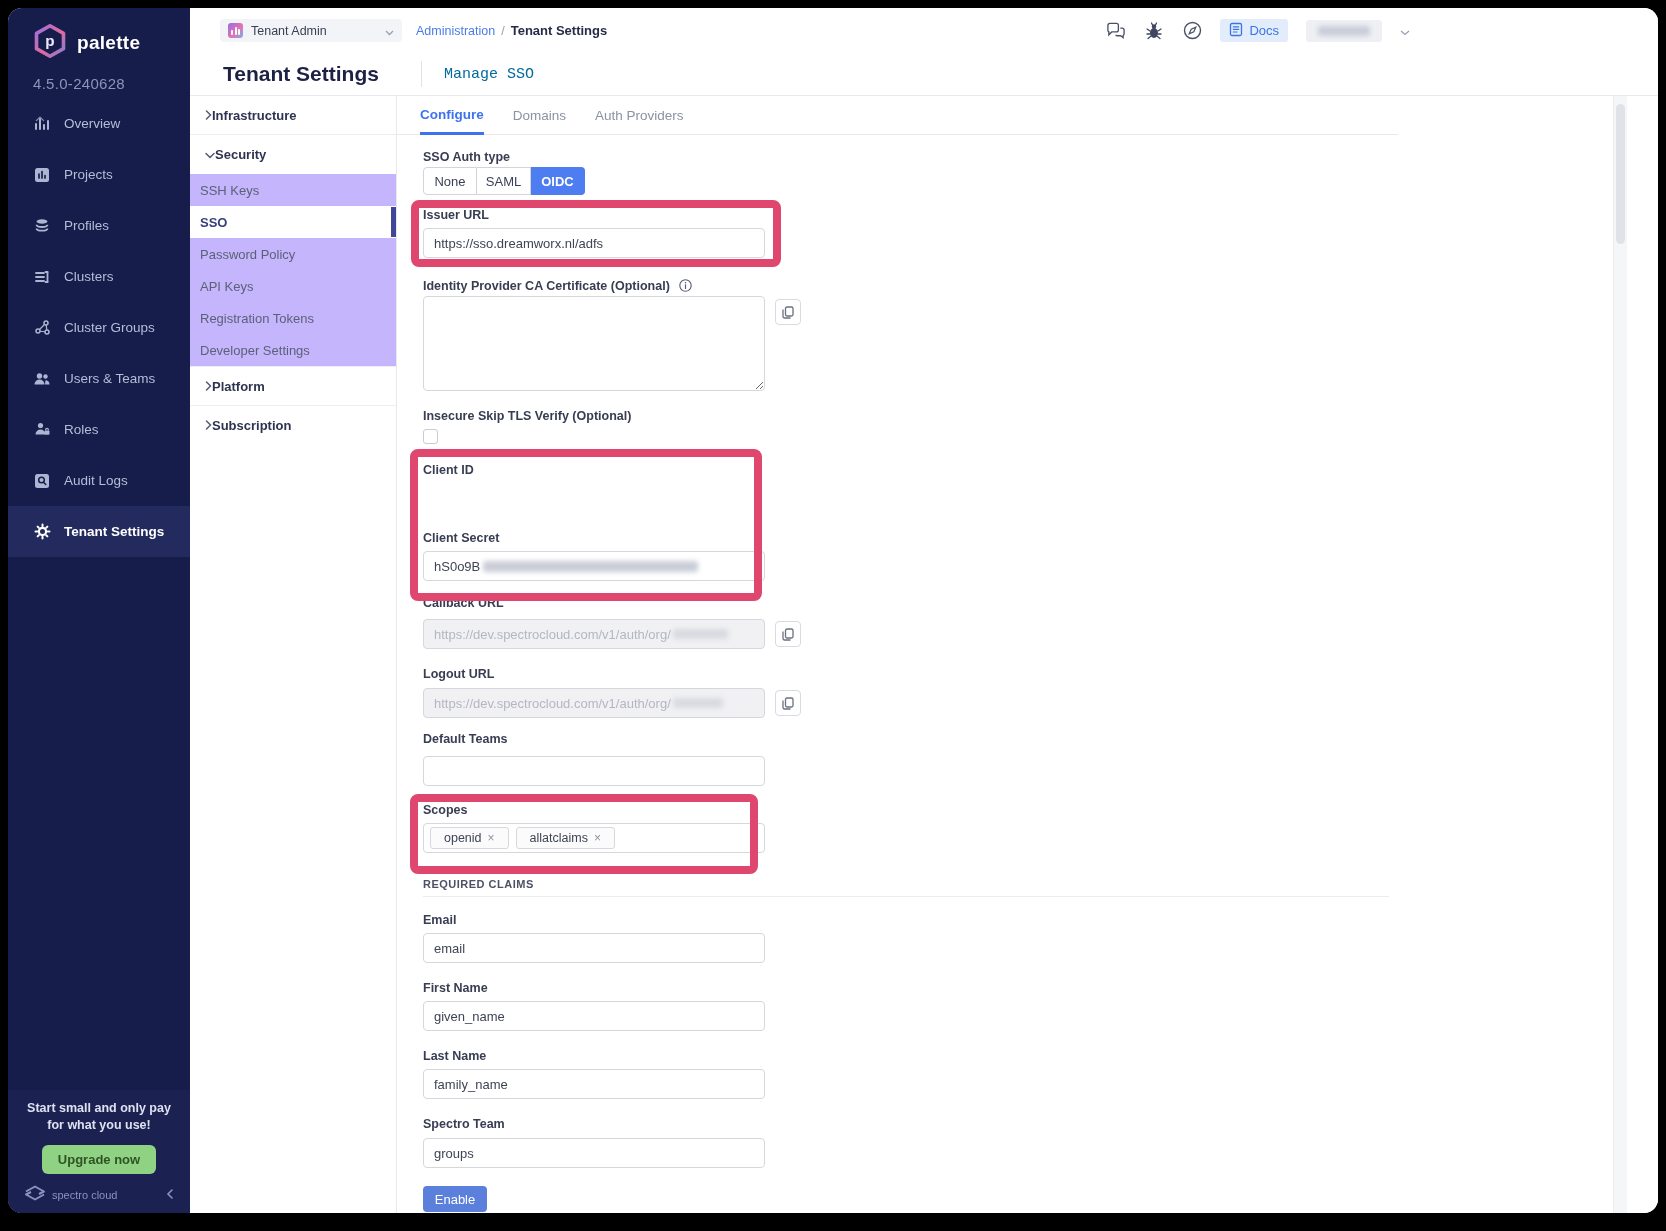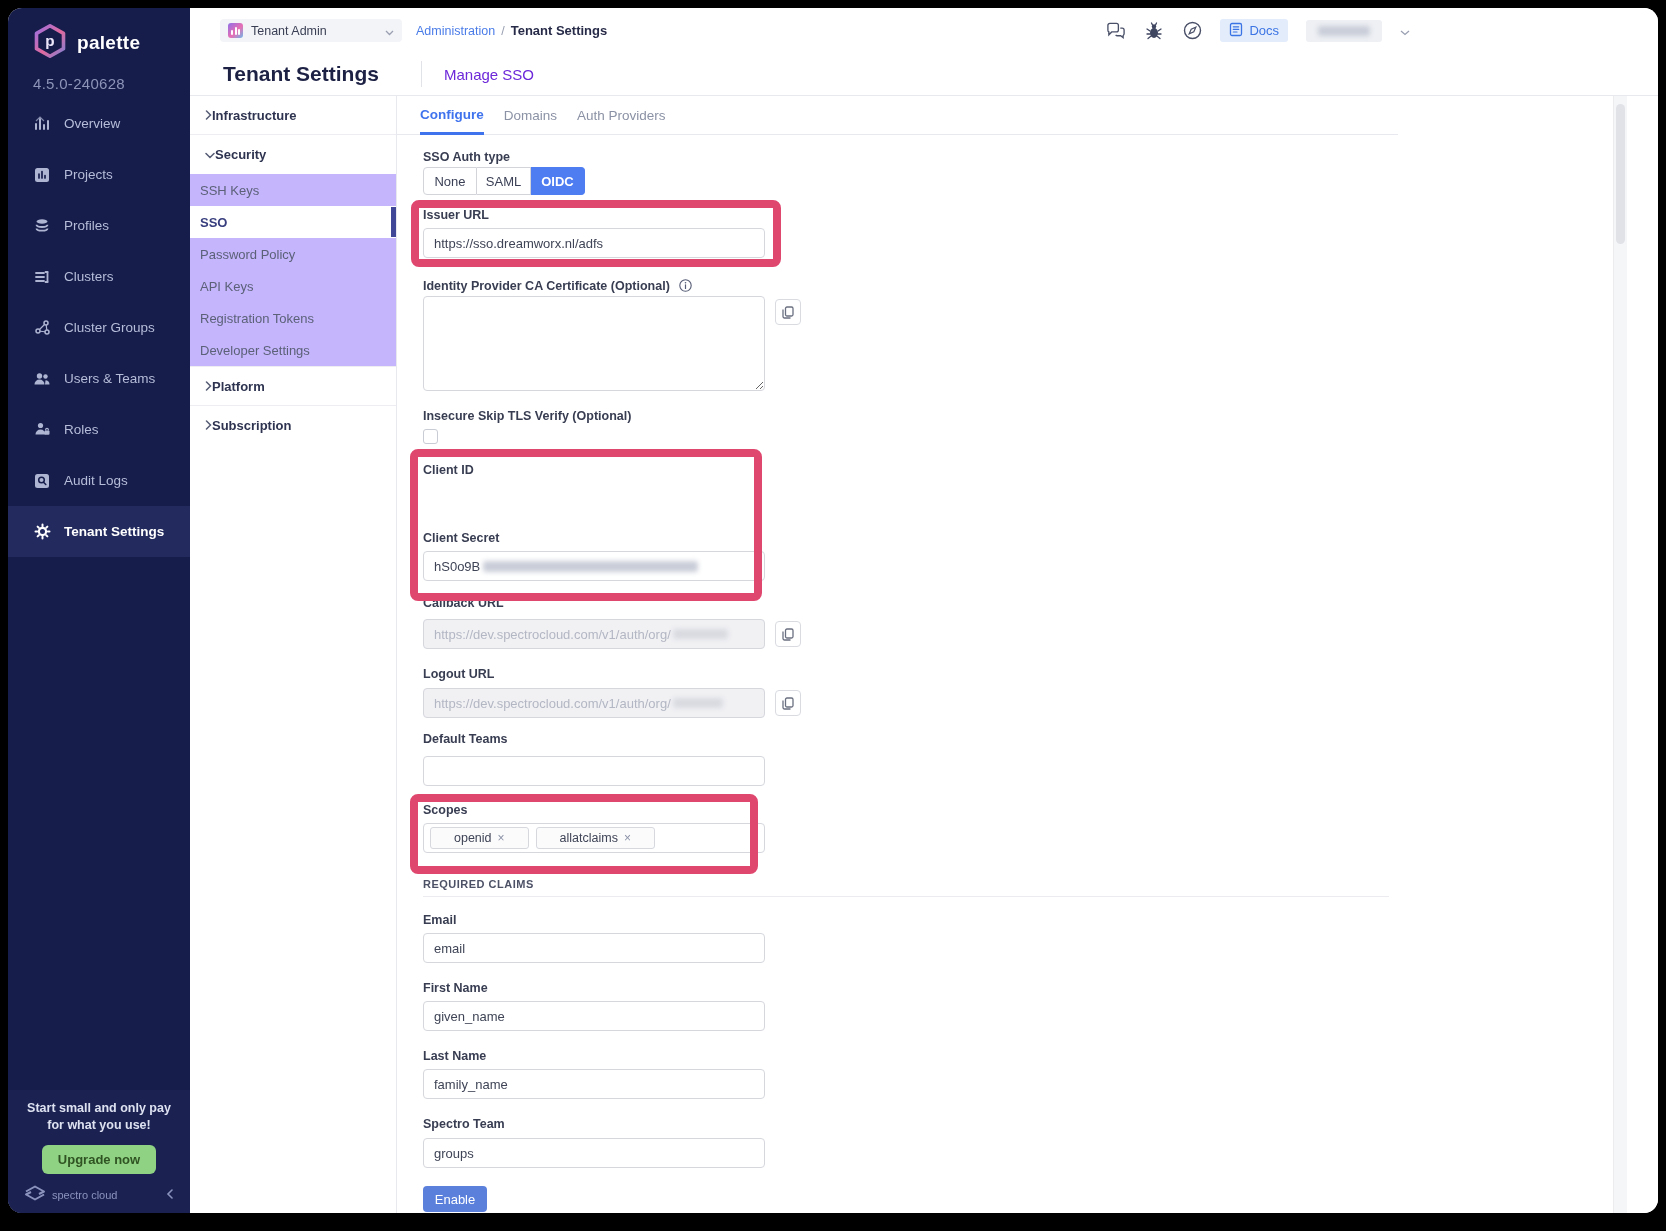--- a/index.html
+++ b/index.html
@@ -37,50 +37,50 @@
   .tbicon { width:20px; height:20px; display:flex; align-items:center; justify-content:center; cursor:pointer; }
   .docs-pill { display:flex; align-items:center; gap:6px; background:#e2ecfb; border-radius:3px; height:23px; padding:0 9px; color:#3b74e4; font-size:13px; cursor:pointer;text-align:center; }
   .user-pill { width:76px; height:22px; background:#eef0f4; border-radius:3px; display:flex; align-items:center; justify-content:center; cursor:pointer; }
   .blurbar { display:inline-block; background:#c9cdd8; border-radius:3px; filter:blur(2.5px); }
   .user-chev { color:#9aa0b2; cursor:pointer; }
 
   
   .page-header { position:absolute; left:182px; top:45px; right:0; height:42px; background:#fff; display:flex; align-items:center; }
   .page-title { margin-left:33px; font-size:21px; font-weight:700; color:#1d2144; }
   .head-divider { width:1px; height:26px; background:#e2e3e9; margin-left:42px; }
-  .page-subtitle { margin-left:22px; font-size:15px; color:#6d28d9; }
+  .page-subtitle { margin-left:22px; font-size:15px; color:#0369a1;font-family:Liberation Mono, monospace; }
 
   
   .settings-nav { position:absolute; left:182px; top:87px; bottom:0; width:207px; background:#fff; border-top:1px solid #e8e9ee; border-right:1px solid #e8e9ee; font-size:13px; }
   .group-row { display:flex; align-items:center; height:39px; padding-left:15px; color:#2e3350; font-weight:600; border-bottom:1px solid #eeeef2; cursor:pointer; }
   .group-row.noline { border-bottom:none; border-top:1px solid #eeeef2; }
   .sub-list { background:#c4b5fd; }
   .sub-item { display:flex; align-items:center; height:32px; padding-left:10px; color:#5c6178; cursor:pointer; }
   .sub-item.active { background:#ffffff; color:#383e7e; font-weight:700; position:relative; }
   .sub-item.active::after { content:""; position:absolute; right:0; top:1px; bottom:1px; width:5px; background:#3f4796; }
 
   
   .form-area { position:absolute; left:389px; top:87px; right:0; bottom:0; background:#fff; border-top:1px solid #e8e9ee; }
-  .tabs { position:absolute; left:0; top:0; width:1001px; height:39px; border-bottom:1px solid #e8e9ee; display:flex; align-items:center; gap:20px; padding-left:23px; }
+  .tabs { position:absolute; left:0; top:0; width:1001px; height:39px; border-bottom:1px solid #e8e9ee; display:flex; align-items:center; gap:29px; padding-left:23px; }
   .tab { font-size:13.5px; color:#8b92a5; cursor:pointer; height:100%; display:flex; align-items:center; }
   .tab.active { color:#3f73ee; font-weight:700; border-bottom:3px solid #3f73ee; margin-bottom:-2px; }
   .flabel { position:absolute; font-size:12.5px; font-weight:600; color:#383d52; }
   .finput { position:absolute; width:342px; height:30px; border:1px solid #d5d7dd; border-radius:4px; background:#fff; font-size:13px; color:#3f4456; padding:0 10px; font-family:"Liberation Sans", sans-serif; display:flex; align-items:center; }
   .finput.disabled { background:#f1f1f4; color:#b3b7c3; }
   textarea.ftext { position:absolute; width:342px; height:95px; border:1px solid #d5d7dd; border-radius:4px; resize:both; font-family:"Liberation Sans", sans-serif; font-size:13px; padding:8px 10px; color:#3f4456; }
   .copy-btn { position:absolute; width:26px; height:26px; border:1px solid #d9dbe1; border-radius:4px; background:#fff; display:flex; align-items:center; justify-content:center; cursor:pointer; }
   .checkbox { position:absolute; width:15px; height:15px; border:1px solid #c9ccd4; border-radius:3px; background:#fff; cursor:pointer; }
   .seg-group { position:absolute; display:flex; }
   .seg { width:54px; height:28px; border:1px solid #d2d4da; background:#fff; font-size:13px; color:#3a3f55; display:flex; align-items:center; justify-content:center; cursor:pointer; }
   .seg:first-child { border-radius:4px 0 0 4px; }
   .seg:last-child { border-radius:0 4px 4px 0; }
   .seg + .seg { border-left:none; }
   .seg.selected { background:#4e7df2; border-color:#4e7df2; color:#ffffff; font-weight:700; }
   .chips-box { position:absolute; width:342px; height:30px; border:1px solid #d5d7dd; border-radius:4px; display:flex; align-items:center; gap:7px; padding-left:6px; }
-  .chip { display:flex; align-items:center; gap:6px; border:1px solid #d6d8de; background:#fbfbfc; border-radius:3px; height:22px; padding:0 23px; font-size:12.5px; color:#3f4456; }
+  .chip { display:flex; align-items:center; gap:6px; border:1px solid #d6d8de; background:#fbfbfc; border-radius:3px; height:22px; padding:0 13px; font-size:12.5px; color:#3f4456; }
   .chip-x { color:#8b92a5; font-size:12px; cursor:pointer; }
   .claims-header { position:absolute; font-size:11px; font-weight:600; letter-spacing:.5px; color:#4c5166; }
   .claims-divider { position:absolute; left:26px; width:966px; height:1px; background:#ececf0; }
   .enable-btn { position:absolute; width:64px; height:26px; background:#5b80dc; color:#fff; border:none; border-radius:4px; font-size:13px; font-family:"Liberation Sans", sans-serif; cursor:pointer; }
   .info-ico { display:inline-flex; margin-left:6px; vertical-align:-2px; }
   .scrollbar { position:absolute; left:1216px; top:0; bottom:0; width:14px; background:#f5f6f8; border-left:1px solid #ececef; }
   .scroll-thumb { position:absolute; left:2px; top:8px; width:9px; height:140px; background:#e0e2e8; border-radius:5px; }
 
   
   .anno { position:absolute; border:8px solid #e0476f; border-radius:8px; pointer-events:none; z-index:6; }

